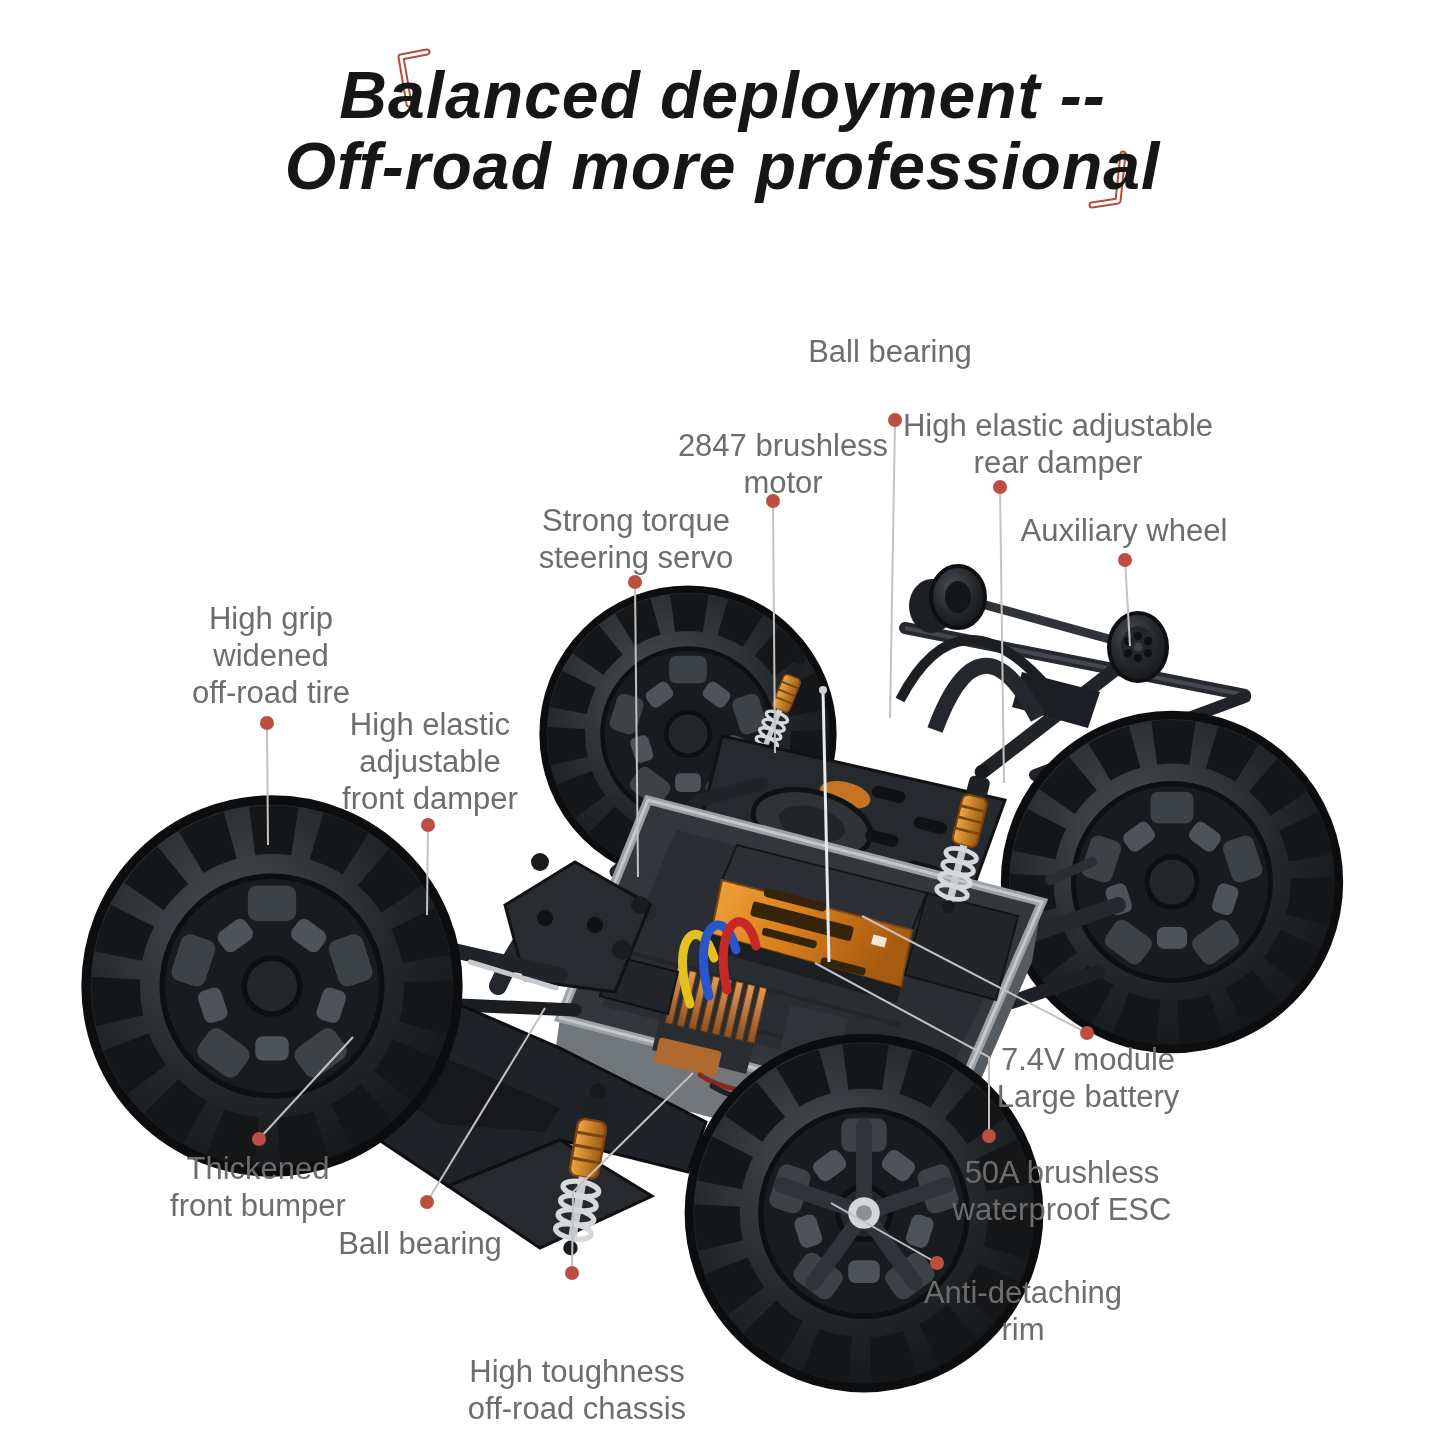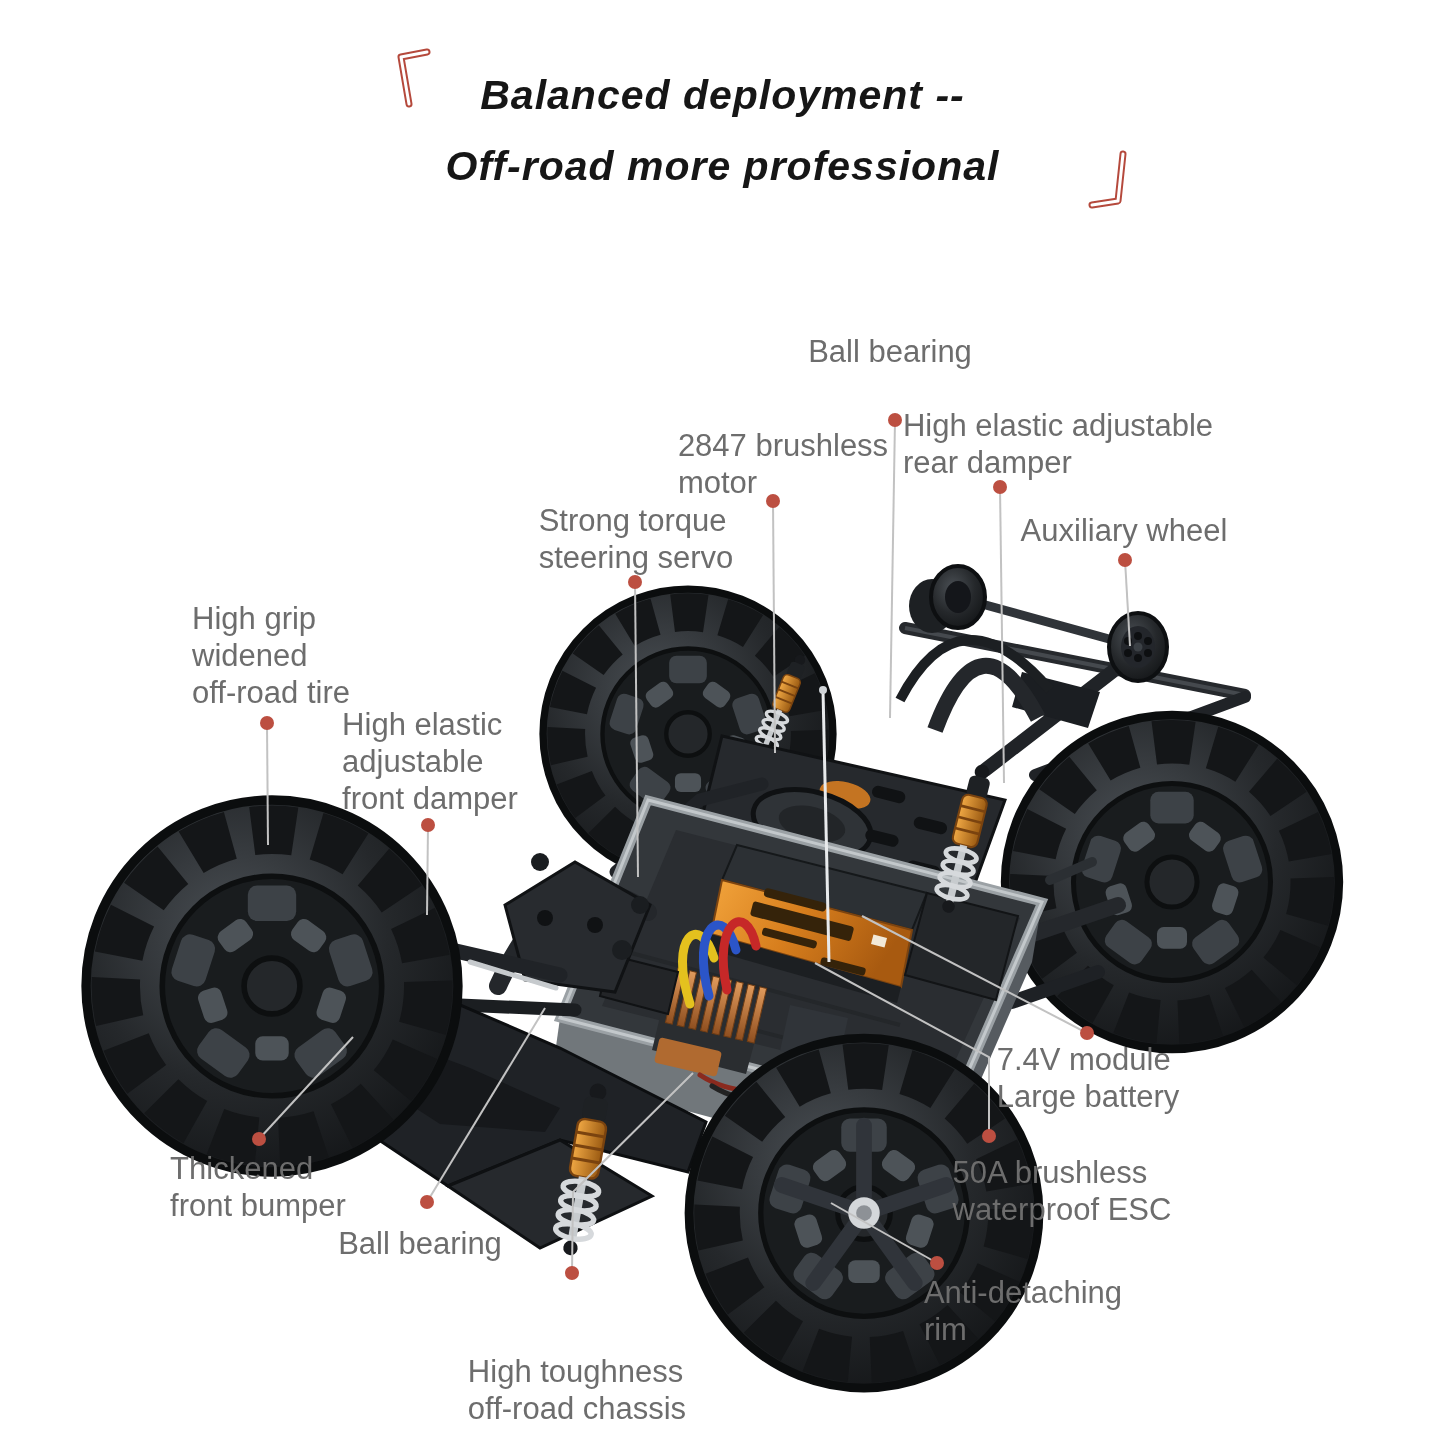--- a/index.html
+++ b/index.html
@@ -2,26 +2,26 @@
 <html><head>
 <meta charset="utf-8">
 <style>
   html,body{margin:0;padding:0;}
   body{
     width:1445px;height:1445px;position:relative;background:#ffffff;
     font-family:"Liberation Sans",sans-serif;overflow:hidden;
   }
   .title-block{
     position:absolute;left:0;right:0;top:60px;text-align:center;
-    font-size:41px;line-height:71px;font-weight:bold;font-style:italic;
+    font-size:66px;line-height:71px;font-weight:bold;font-style:italic;
     color:#161616;letter-spacing:1px;
   }
   .layer{position:absolute;left:0;top:0;width:1445px;height:1445px;}
   .callout{
-    position:absolute;transform:translateX(-50%);text-align:left;
+    position:absolute;transform:translateX(-50%);text-align:center;
     font-size:31px;line-height:37px;color:#6d6d6d;white-space:nowrap;
   }
 </style>
 </head>
 <body>
 
 <svg class="layer" viewBox="0 0 1445 1445">
   <defs>
     <radialGradient id="tg" cx="40%" cy="35%" r="75%">
       <stop offset="0" stop-color="#4a4f54"></stop>

